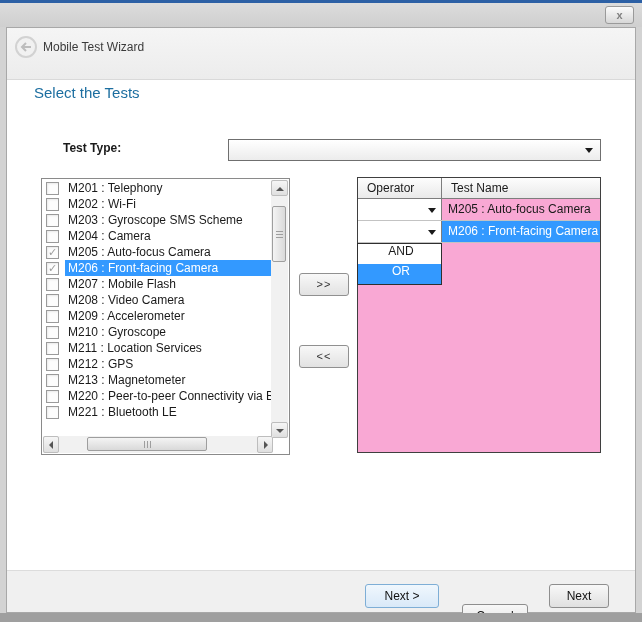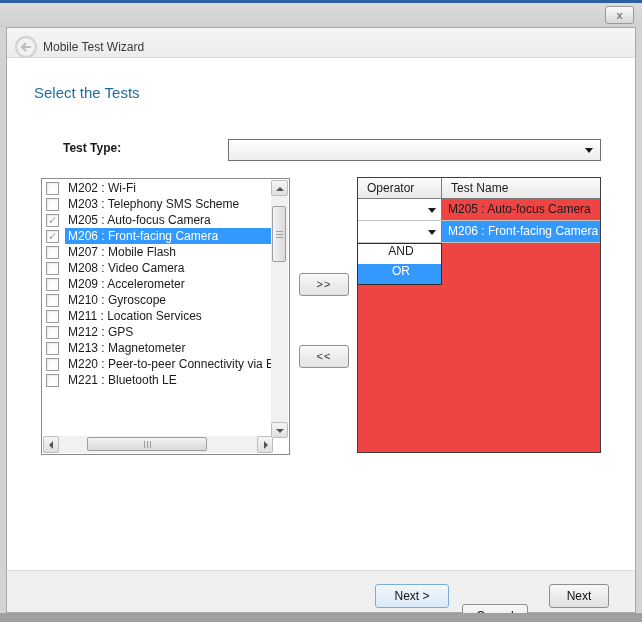--- a/index.html
+++ b/index.html
@@ -12,21 +12,21 @@
               background:linear-gradient(#dcdcdc,#cfcfcf); }
   .close-btn { position:absolute; right:8px; top:3px; width:29px; height:18px;
                background:linear-gradient(#fbfbfb,#d7d7d7); border:1px solid #9a9a9a;
                border-radius:3px; text-align:center; line-height:16px;
                font-weight:bold; font-size:11px; color:#7f7f7f; cursor:default; }
   .bottom-chrome { position:absolute; left:0; top:613px; width:642px; height:9px; background:#9f9f9f; }
 
   .dialog { position:absolute; left:6px; top:27px; width:630px; height:586px;
             background:#ffffff; border:1px solid #a8a8a8; }
 
-  .wizard-header { position:absolute; left:0; top:0; width:628px; height:30px;
+  .wizard-header { position:absolute; left:0; top:0; width:628px; height:52px;
                    background:linear-gradient(#f5f5f5,#ececec); border-bottom:1px solid #d9d9d9; }
   .back-circle { position:absolute; left:8px; top:8px; width:22px; height:22px; border-radius:50%;
                  border:2px solid #d2d2d2; background:#f1f1f1; display:flex; align-items:center; justify-content:center; }
   .wizard-title { position:absolute; left:36px; top:0; height:38px; line-height:38px; color:#3a3a3a; }
 
   .page-heading { position:absolute; left:27px; top:56px; font-size:15px; color:#1c6ea0; }
 
   .testtype-label { position:absolute; left:56px; top:113px; font-weight:bold; }
   .testtype-select { position:absolute; left:221px; top:111px; width:373px; height:22px;
                      border:1px solid #6f6f6f; background:linear-gradient(#ffffff,#ececec);
@@ -75,21 +75,21 @@
 
   
   .xfer-btn { position:absolute; width:50px; height:23px; border:1px solid #909090; border-radius:3px;
               background:linear-gradient(#f8f8f8,#e2e2e2); font-size:11px; letter-spacing:1px;
               text-align:center; line-height:21px; color:#333; }
   .btn-add { left:292px; top:245px; }
   .btn-remove { left:292px; top:317px; }
 
   
   .grid { position:absolute; left:350px; top:149px; width:244px; height:276px;
-          border:1px solid #3f3f3f; background:#ef4444; }
+          border:1px solid #3f3f3f; background:#f9a8d4; }
   .grid-header { display:flex; height:21px; background:linear-gradient(#fdfdfd,#e9e9e9);
                  border-bottom:1px solid #7d7d7d; }
   .gh-op { width:84px; border-right:1px solid #7d7d7d; line-height:20px; padding-left:9px; }
   .gh-name { flex:1; line-height:20px; padding-left:9px; }
   .grid-row { display:flex; height:22px; border-bottom:1px solid #c3c3c3; }
   .cell-op { width:84px; border-right:1px solid #7d7d7d; position:relative; background:#fff; }
   .op-arrow { position:absolute; right:2px; top:4px; width:14px; height:14px; }
   .op-arrow::after { content:""; position:absolute; left:3px; top:5px; width:0; height:0;
               border-left:4px solid transparent; border-right:4px solid transparent; border-top:5px solid #1a1a1a; }
   .cell-name { flex:1; line-height:21px; padding-left:6px; white-space:nowrap; overflow:hidden; }
@@ -97,21 +97,21 @@
   .combo-list { position:absolute; left:-1px; top:65px; width:85px; background:#ffffff;
                 border:1px solid #2f2f2f; }
   .combo-item { height:20px; line-height:14px; padding-left:3px; white-space:nowrap;text-align:center; }
   .combo-item.selected { background:#3399FF; color:#ffffff; }
 
   
   .footer { position:absolute; left:0; top:542px; width:628px; height:42px;
             background:#f0f0f0; border-top:1px solid #dcdcdc; }
   .f-btn { position:absolute; top:13px; height:24px; border:1px solid #8e8e8e; border-radius:3px;
            background:linear-gradient(#f8f8f8,#e0e0e0); text-align:center; line-height:22px; font-size:12px; color:#111; }
-  .f-next { left:368px; width:74px; border-color:#7eaed6; background:linear-gradient(#f0f7fd,#d9e9f8); }
+  .f-next { left:358px; width:74px; border-color:#7eaed6; background:linear-gradient(#f0f7fd,#d9e9f8); }
   .f-cancel { left:455px; width:66px;margin-top:20px; }
   .f-help { left:542px; width:60px; }
 </style>
 </head>
 <body>
 
 <div class="window">
   <div class="topline"></div>
   <div class="titlebar">
     <div class="close-btn">x</div>
@@ -133,25 +133,33 @@
 
     <div class="testtype-label">Test Type:</div>
     <div class="testtype-select">
       <span class="sel-arrow"></span>
     </div>
 
     <div class="list-panel">
       <div class="list-items">
           <div class="list-row">
             <span class="checkbox"></span>
+            <span class="list-label">M201 : Telephony</span>
+          </div>
+          <div class="list-row">
+            <span class="checkbox"></span>
             <span class="list-label">M202 : Wi-Fi</span>
           </div>
           <div class="list-row">
             <span class="checkbox"></span>
-            <span class="list-label">M203 : Telephony SMS Scheme</span>
+            <span class="list-label">M203 : Gyroscope SMS Scheme</span>
+          </div>
+          <div class="list-row">
+            <span class="checkbox"></span>
+            <span class="list-label">M204 : Camera</span>
           </div>
           <div class="list-row">
             <span class="checkbox checked"></span>
             <span class="list-label">M205 : Auto-focus Camera</span>
           </div>
           <div class="list-row selected">
             <span class="checkbox checked"></span>
             <span class="list-label">M206 : Front-facing Camera</span>
           </div>
           <div class="list-row">

